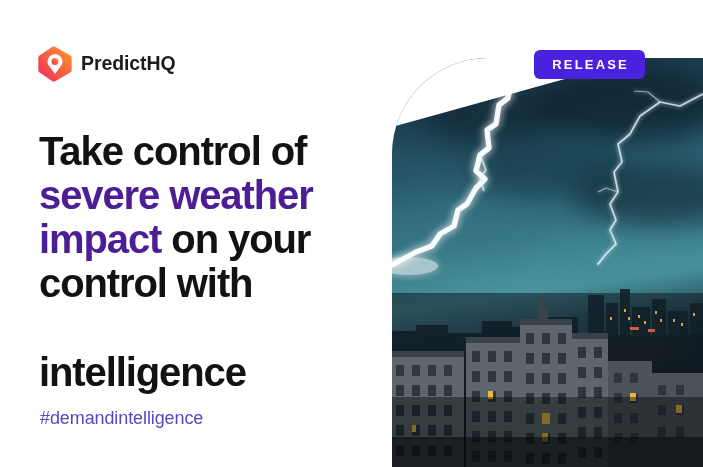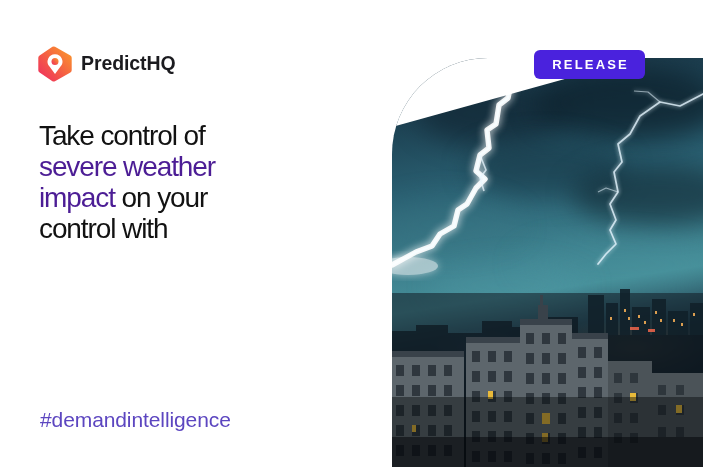--- a/index.html
+++ b/index.html
@@ -136,35 +136,35 @@
     line-height: 1;
     white-space: nowrap;
   }
 
   
   .headline {
     position: absolute;
     left: 39px;
     top: 102px;
     width: 340px;
-    font-size: 28px;
-    font-weight: 400;
+    font-size: 40px;
+    font-weight: 700;
     line-height: 1.105;
     letter-spacing: -1.1px;
     color: #121212;
     z-index: 3;
   }
   .headline .hl-accent { color: #4c1d95; }
 
   
   .hashtag {
     position: absolute;
     left: 40px;
     top: 408px;
-    font-size: 21px;
+    font-size: 18px;
     font-weight: 400;
     color: #5c46c0;
     letter-spacing: -0.1px;
     z-index: 3;
   }
 </style>
 </head>
 <body>
 
 <div id="canvas">
@@ -414,17 +414,18 @@
   <h1 class="headline">
     <span>Take control of</span>
     <br>
     <span class="hl-accent">severe weather</span>
     <br>
     <span class="hl-accent">impact</span><span> on your</span>
     <br>
     <span>control with</span>
     <br>
     <br>
+    <span>intelligence</span>
   </h1>
 
   <div class="hashtag">#demandintelligence</div>
 
 </div>
 
 </body></html>

